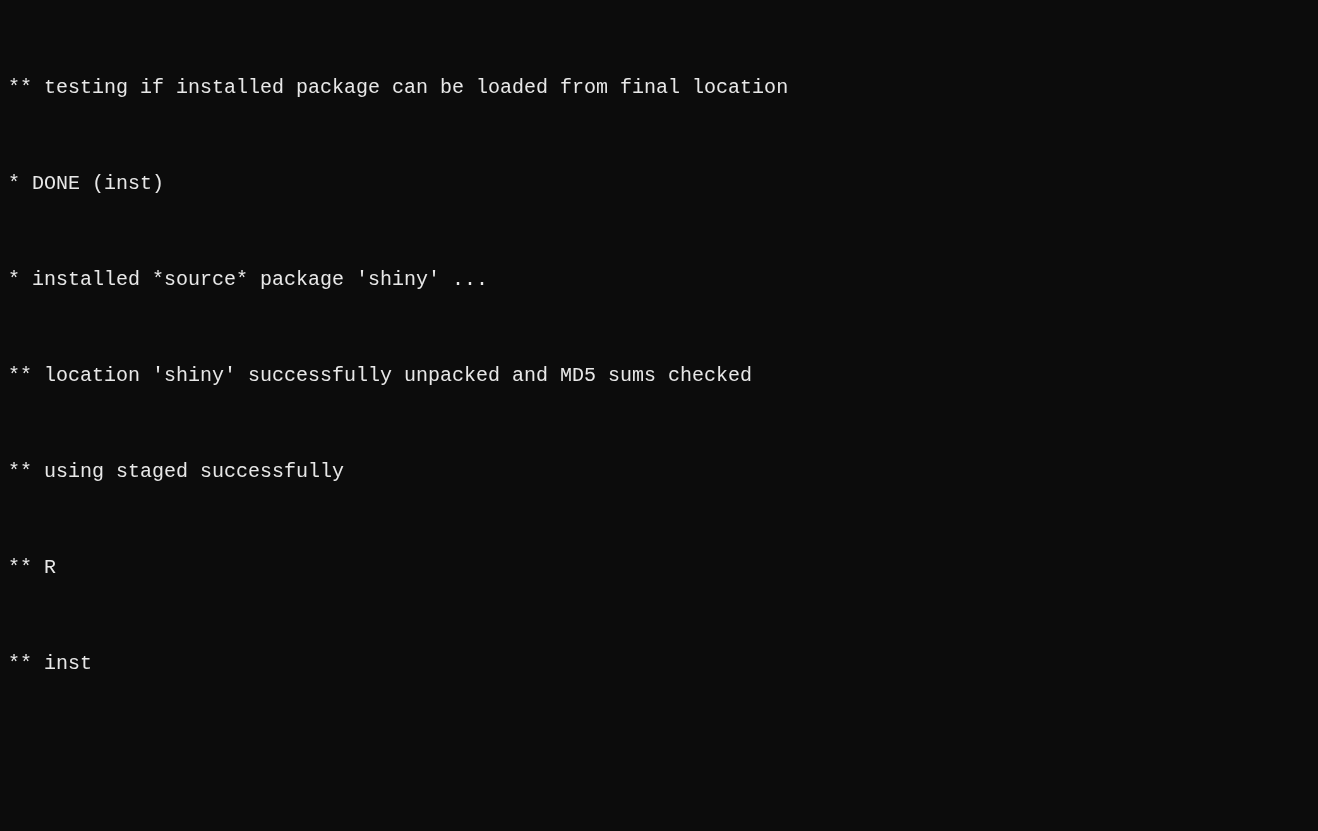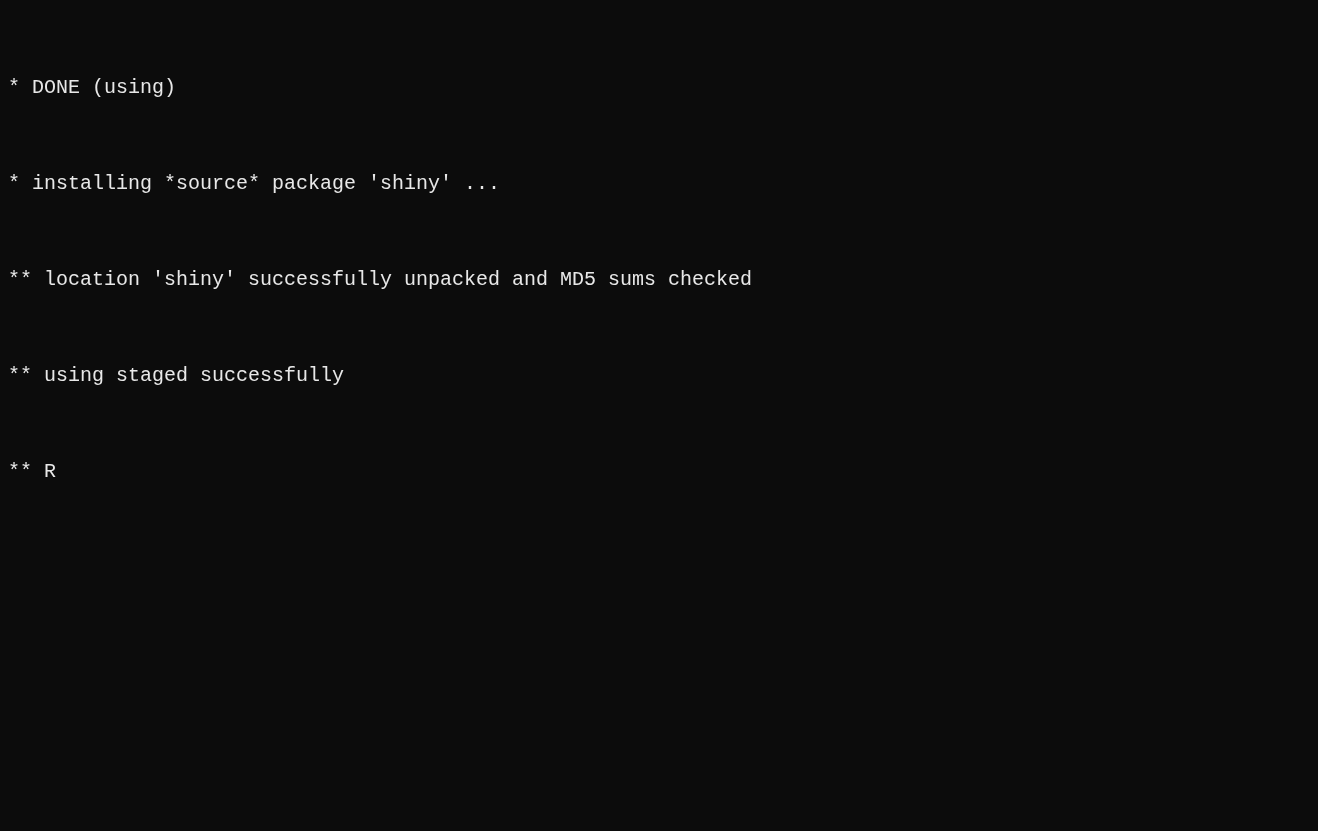--- a/index.html
+++ b/index.html
@@ -22,25 +22,27 @@
       white-space: pre;
     }
     .line {
       display: block;
     }
   </style>
 </head>
 <body>
 
 <div class="terminal-output">
-  <span class="line">* DONE (using)</span>
-  <span class="line">* installing *source* package 'shiny' ...</span>
+  <span class="line">** testing if installed package can be loaded from final location</span>
+  <span class="line">* DONE (inst)</span>
+  <span class="line">* installed *source* package 'shiny' ...</span>
   <span class="line">** location 'shiny' successfully unpacked and MD5 sums checked</span>
   <span class="line">** using staged successfully</span>
   <span class="line">** R</span>
+  <span class="line">** inst</span>
   
   
   
   
   
   
   
   
   
   <span class="line"></span>

